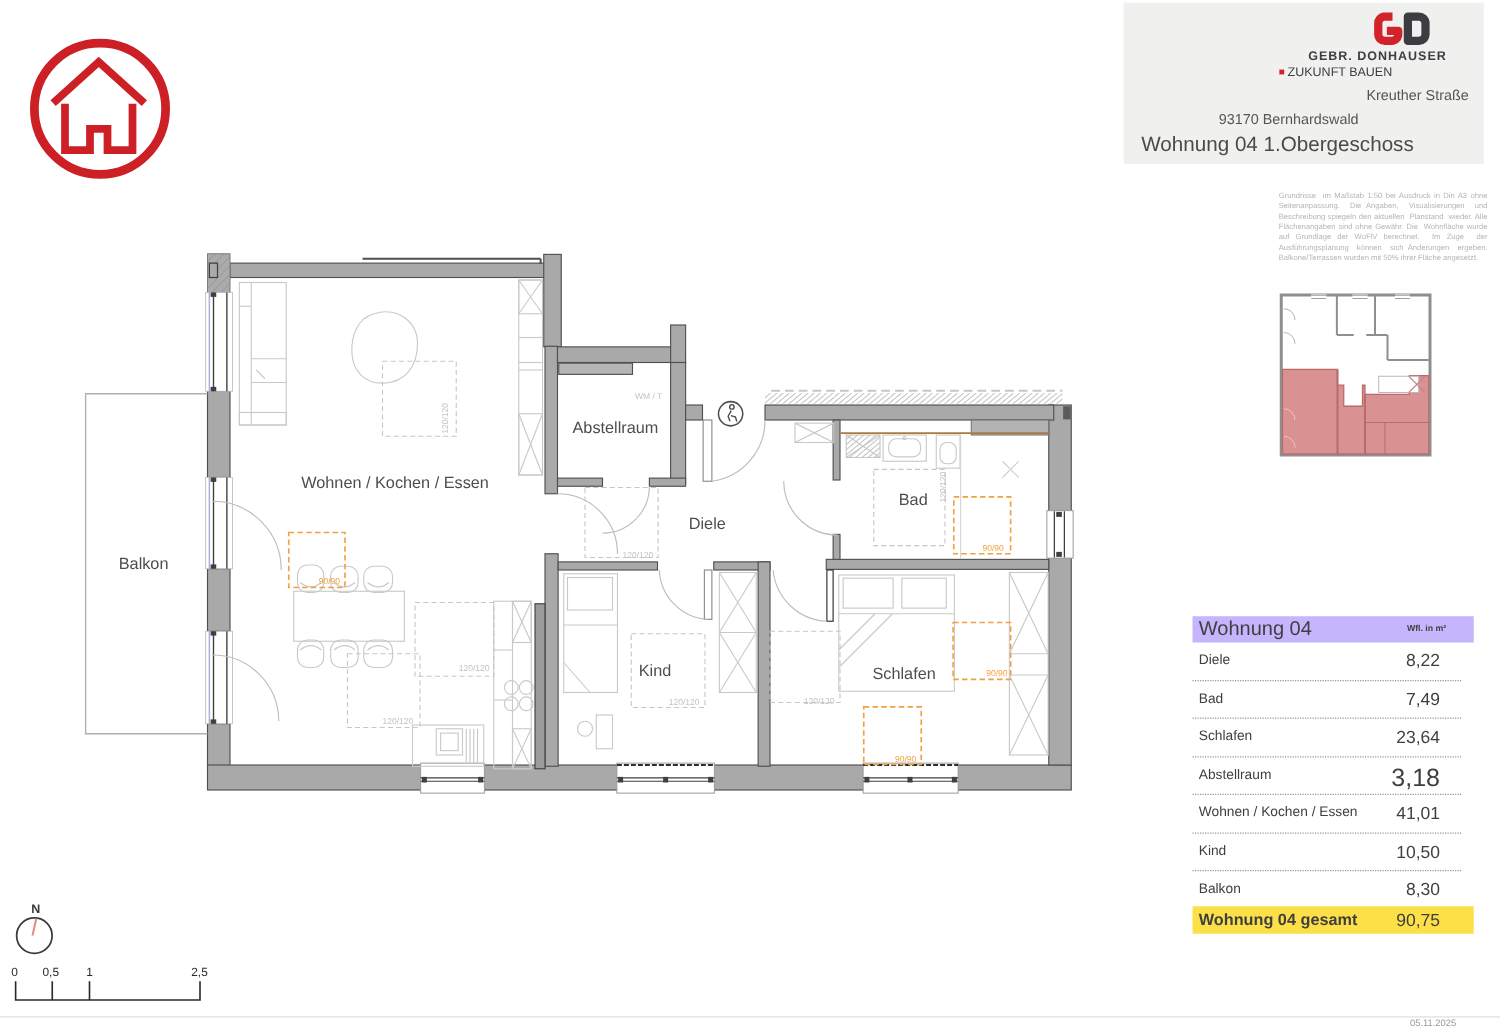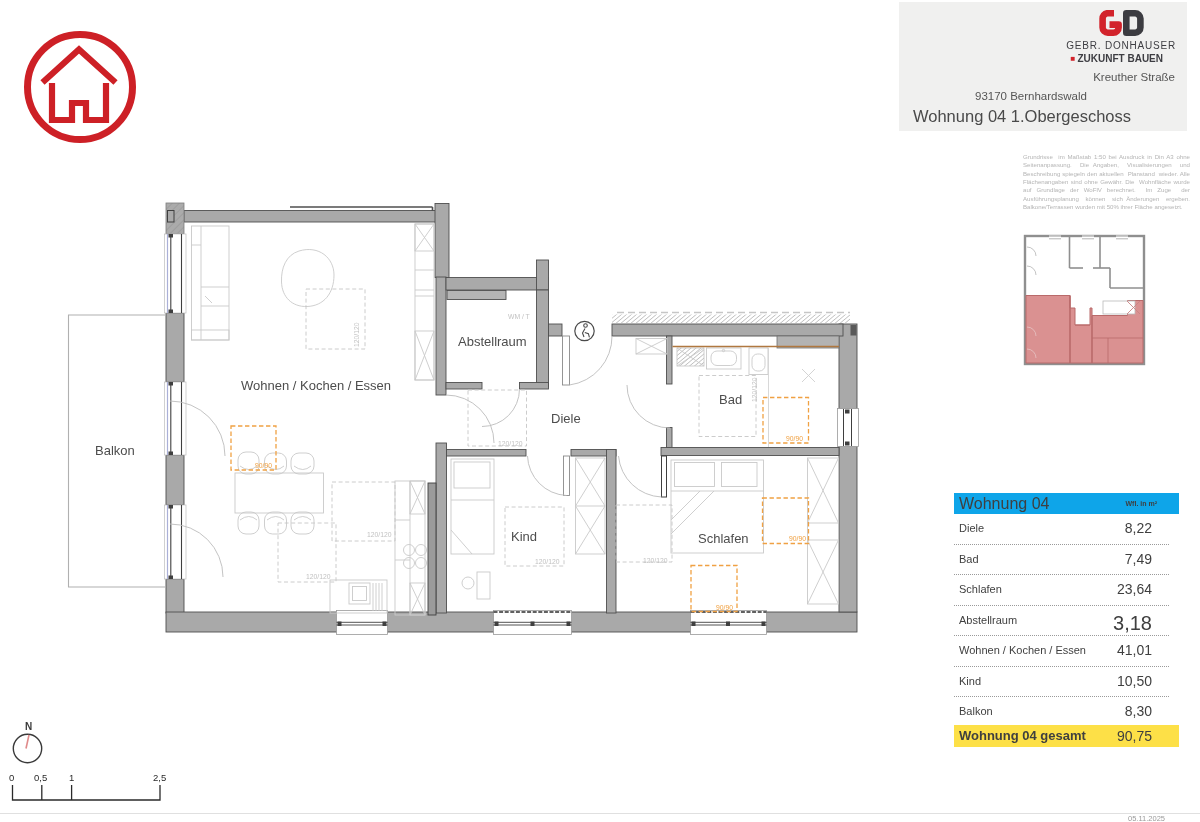--- a/index.html
+++ b/index.html
@@ -22,35 +22,35 @@
 
 <div class="abs" style="left:899px;top:2px;width:288px;height:129px;background:#f0f0ef"></div>
 
 <svg class="abs" style="left:1095px;top:6px" width="60" height="36" viewBox="0 0 60 36">
   <g fill="none" stroke-linejoin="round">
     <path d="M 19,7.3 H 12 A 5.3,5.3 0 0 0 7.6,12.6 V 21.4 A 5.3,5.3 0 0 0 13,26.7 H 18.3 A 5.3,5.3 0 0 0 23.6,21.4 V 18.6 H 14.5" stroke="#d2232b" stroke-width="6.6"></path>
     <path d="M 31.3,7.3 H 40 A 5.3,5.3 0 0 1 45.4,12.6 V 21.4 A 5.3,5.3 0 0 1 40,26.7 H 31.3 Z" stroke="#3c3c41" stroke-width="6.6"></path>
   </g>
 </svg>
 
-<div class="abs" style="left:1028px;top:40px;width:148px;font-size:10px;font-weight:normal;color:#3d3d42;letter-spacing:0.8px;text-align:right;white-space:nowrap">GEBR. DONHAUSER</div>
-
-<div class="abs" style="left:1023px;top:53px;width:140px;font-size:10px;font-weight:bold;color:#3d3d42;letter-spacing:0px;text-align:right;white-space:nowrap"><span style="color:#d2232b;font-size:8px;vertical-align:1px">■ </span>ZUKUNFT BAUEN</div>
+<div class="abs" style="left:1028px;top:40px;width:148px;font-size:10px;font-weight:bold;color:#3d3d42;letter-spacing:0.8px;text-align:center;white-space:nowrap">GEBR. DONHAUSER</div>
+
+<div class="abs" style="left:1023px;top:53px;width:140px;font-size:10px;font-weight:normal;color:#3d3d42;letter-spacing:0px;text-align:left;white-space:nowrap"><span style="color:#d2232b;font-size:8px;vertical-align:1px">■ </span>ZUKUNFT BAUEN</div>
 
 <div class="abs" style="left:975px;top:71px;width:200px;font-size:11.5px;color:#555;text-align:right">Kreuther Straße</div>
 
 <div class="abs" style="left:975px;top:90px;width:200px;font-size:11.5px;color:#555;text-align:left">93170 Bernhardswald</div>
 
 <div class="abs" style="left:872px;top:107px;width:300px;font-size:16.5px;color:#4a4a4a;text-align:center">Wohnung 04 1.Obergeschoss</div>
 
 <div class="abs" style="left:1023px;top:153px;width:167px;font-size:6.1px;line-height:8.35px;color:#b5b5b5;text-align:justify">Grundrisse&nbsp; im Maßstab 1:50 bei Ausdruck in Din A3 ohne Seitenanpassung.&nbsp; Die Angaben,&nbsp; Visualisierungen&nbsp; und Beschreibung spiegeln den aktuellen&nbsp; Planstand&nbsp; wieder. Alle Flächenangaben sind ohne Gewähr. Die&nbsp; Wohnfläche wurde auf Grundlage der WoFlV berechnet.&nbsp; Im Zuge&nbsp; der Ausführungsplanung&nbsp; können&nbsp; sich Änderungen&nbsp; ergeben. Balkone/Terrassen wurden mit 50% ihrer Fläche angesetzt.</div>
 
 <div class="abs" style="left:954px;top:493px;width:225px">
 
-  <div style="background:#0ea5e9;height:21px;position:relative">
+  <div style="background:#c4b5fd;height:21px;position:relative">
     <span style="position:absolute;left:5px;top:2px;font-size:16px;color:#3f3f3f">Wohnung 04</span>
     <span style="position:absolute;right:22px;top:7px;font-size:7px;font-weight:bold;color:#3f3f3f">Wfl. in m²</span>
   </div>
 
   <div style="position:relative;height:29.5px;border-bottom:1px dotted #9a9a9a;width:215px">
     <span style="position:absolute;left:5px;top:8px;font-size:11px;color:#3f3f3f">Diele</span>
     <span style="position:absolute;right:17px;top:6px;font-size:14px;color:#3f3f3f">8,22</span>
   </div>
 
   <div style="position:relative;height:29.5px;border-bottom:1px dotted #9a9a9a;width:215px">

